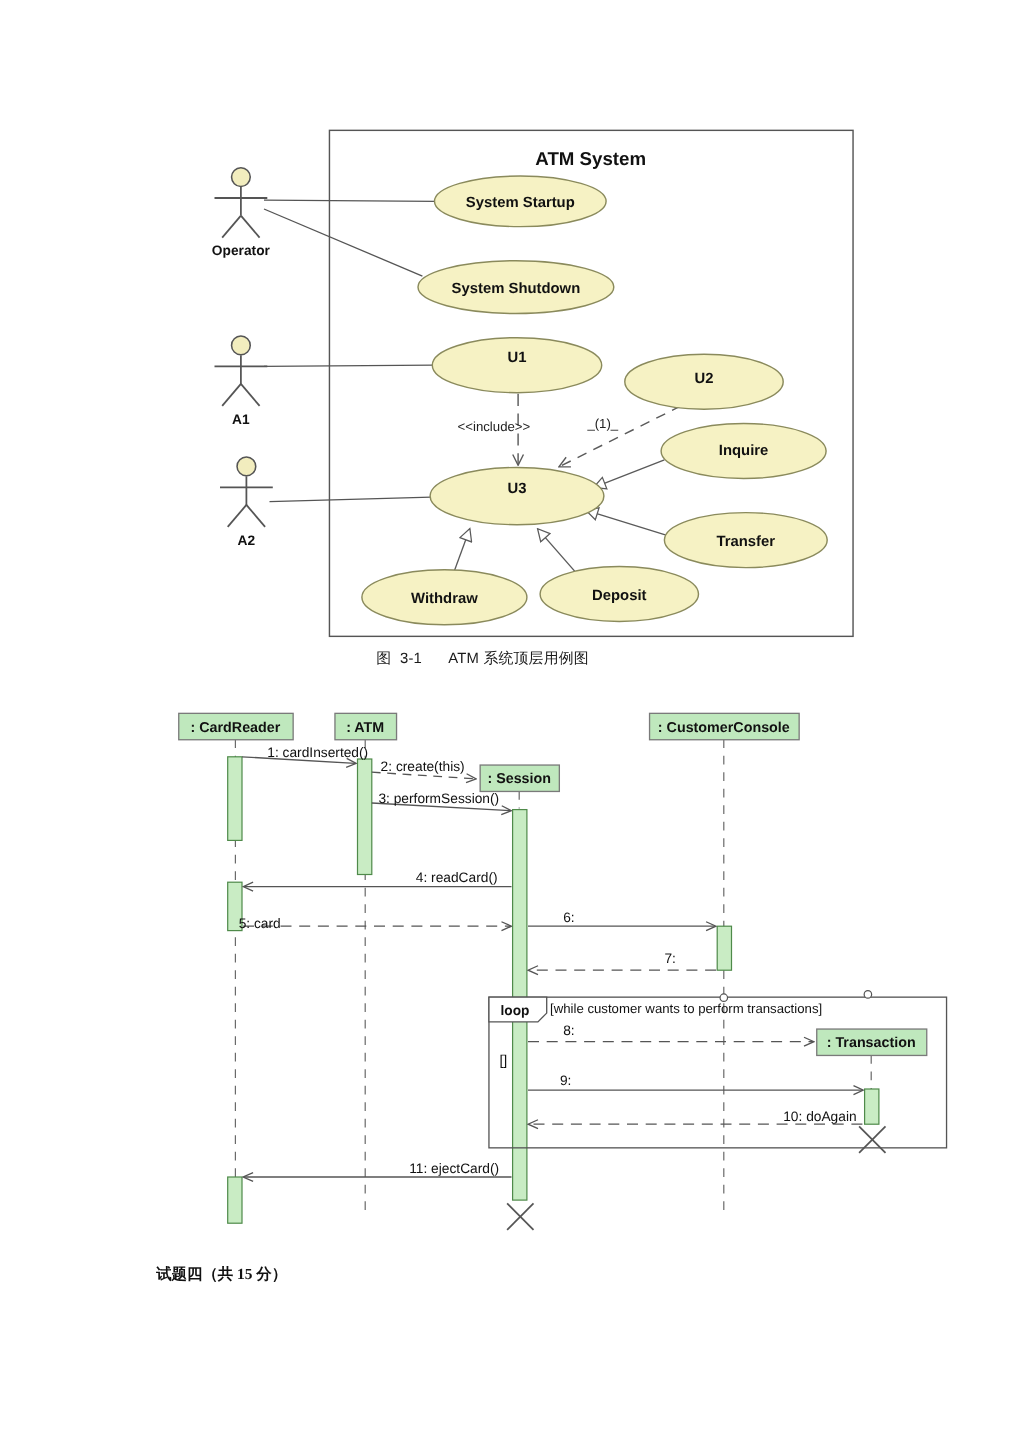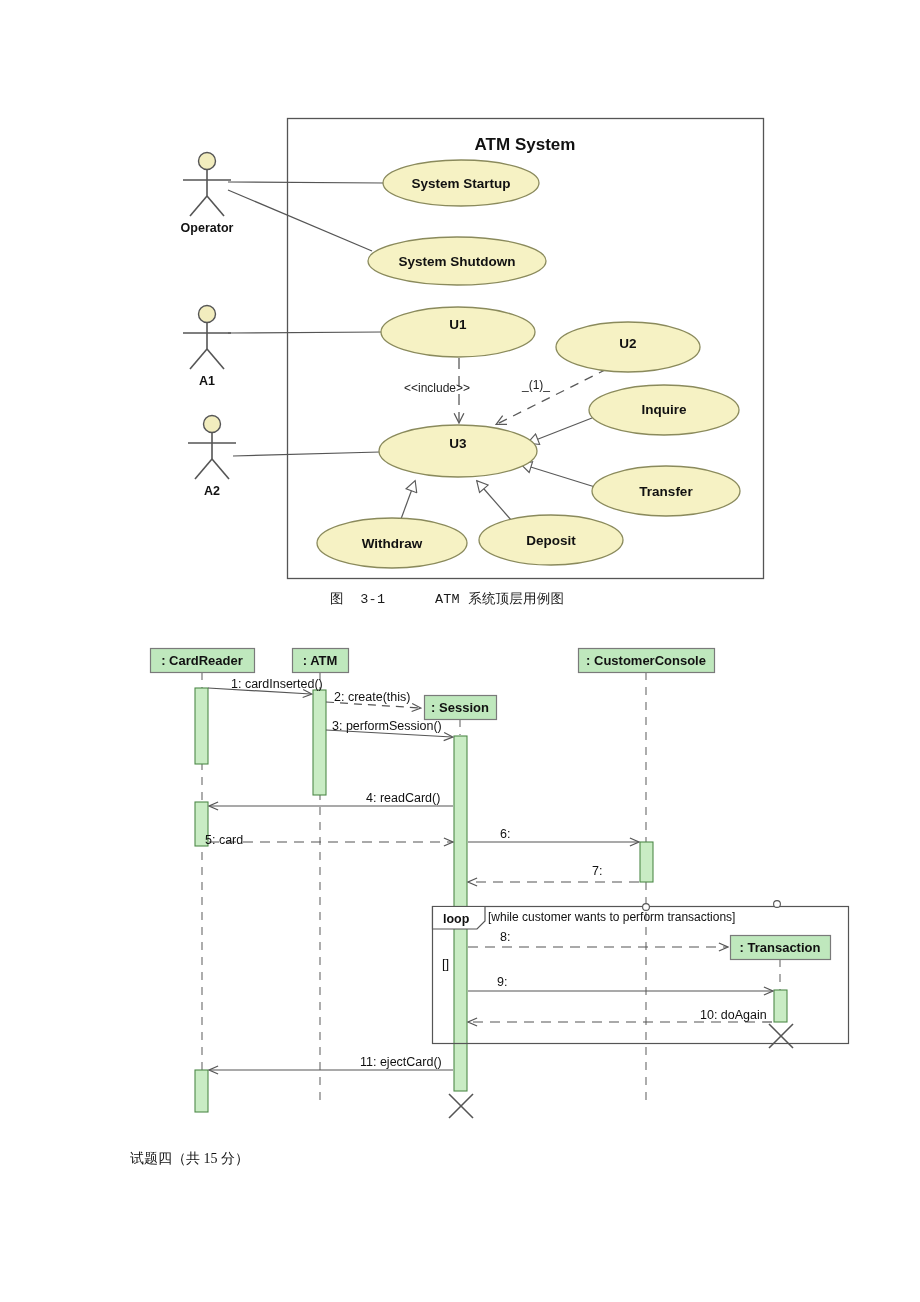--- a/index.html
+++ b/index.html
@@ -1,38 +1,38 @@
 <!DOCTYPE html>
 <html><head>
 <meta charset="utf-8">
 <style>
   html,body{margin:0;padding:0;background:#ffffff;}
   body{
     width:920px;height:1302px;position:relative;overflow:hidden;
     font-family:"Liberation Sans","DejaVu Sans",sans-serif;
     color:#111;
   }
-  .page{position:absolute;inset:0;}
+  .page{position:absolute;inset:0;margin-left:12px;}
 
   
   svg{display:block;}
   .uc-canvas{position:absolute;left:0;top:0;}
 
   
   .caption{
     position:absolute;
-    font-family:Liberation Mono, monospace;
+    font-family:Liberation Sans, sans-serif;
     font-size:13.5px;color:#1a1a1a;white-space:pre;
     letter-spacing:.2px;
     text-align:right;
   }
   .bottom-note{
     position:absolute;left:130px;top:1150px;
     font-family:"Liberation Serif","DejaVu Serif",serif;
-    font-weight:normal;font-size:14px;color:#111;white-space:pre;
+    font-weight:bold;font-size:14px;color:#111;white-space:pre;
   }
 
   
   text{font-family:"Liberation Sans","DejaVu Sans",sans-serif;}
 </style>
 </head>
 <body>
 
 <div class="page">
 

